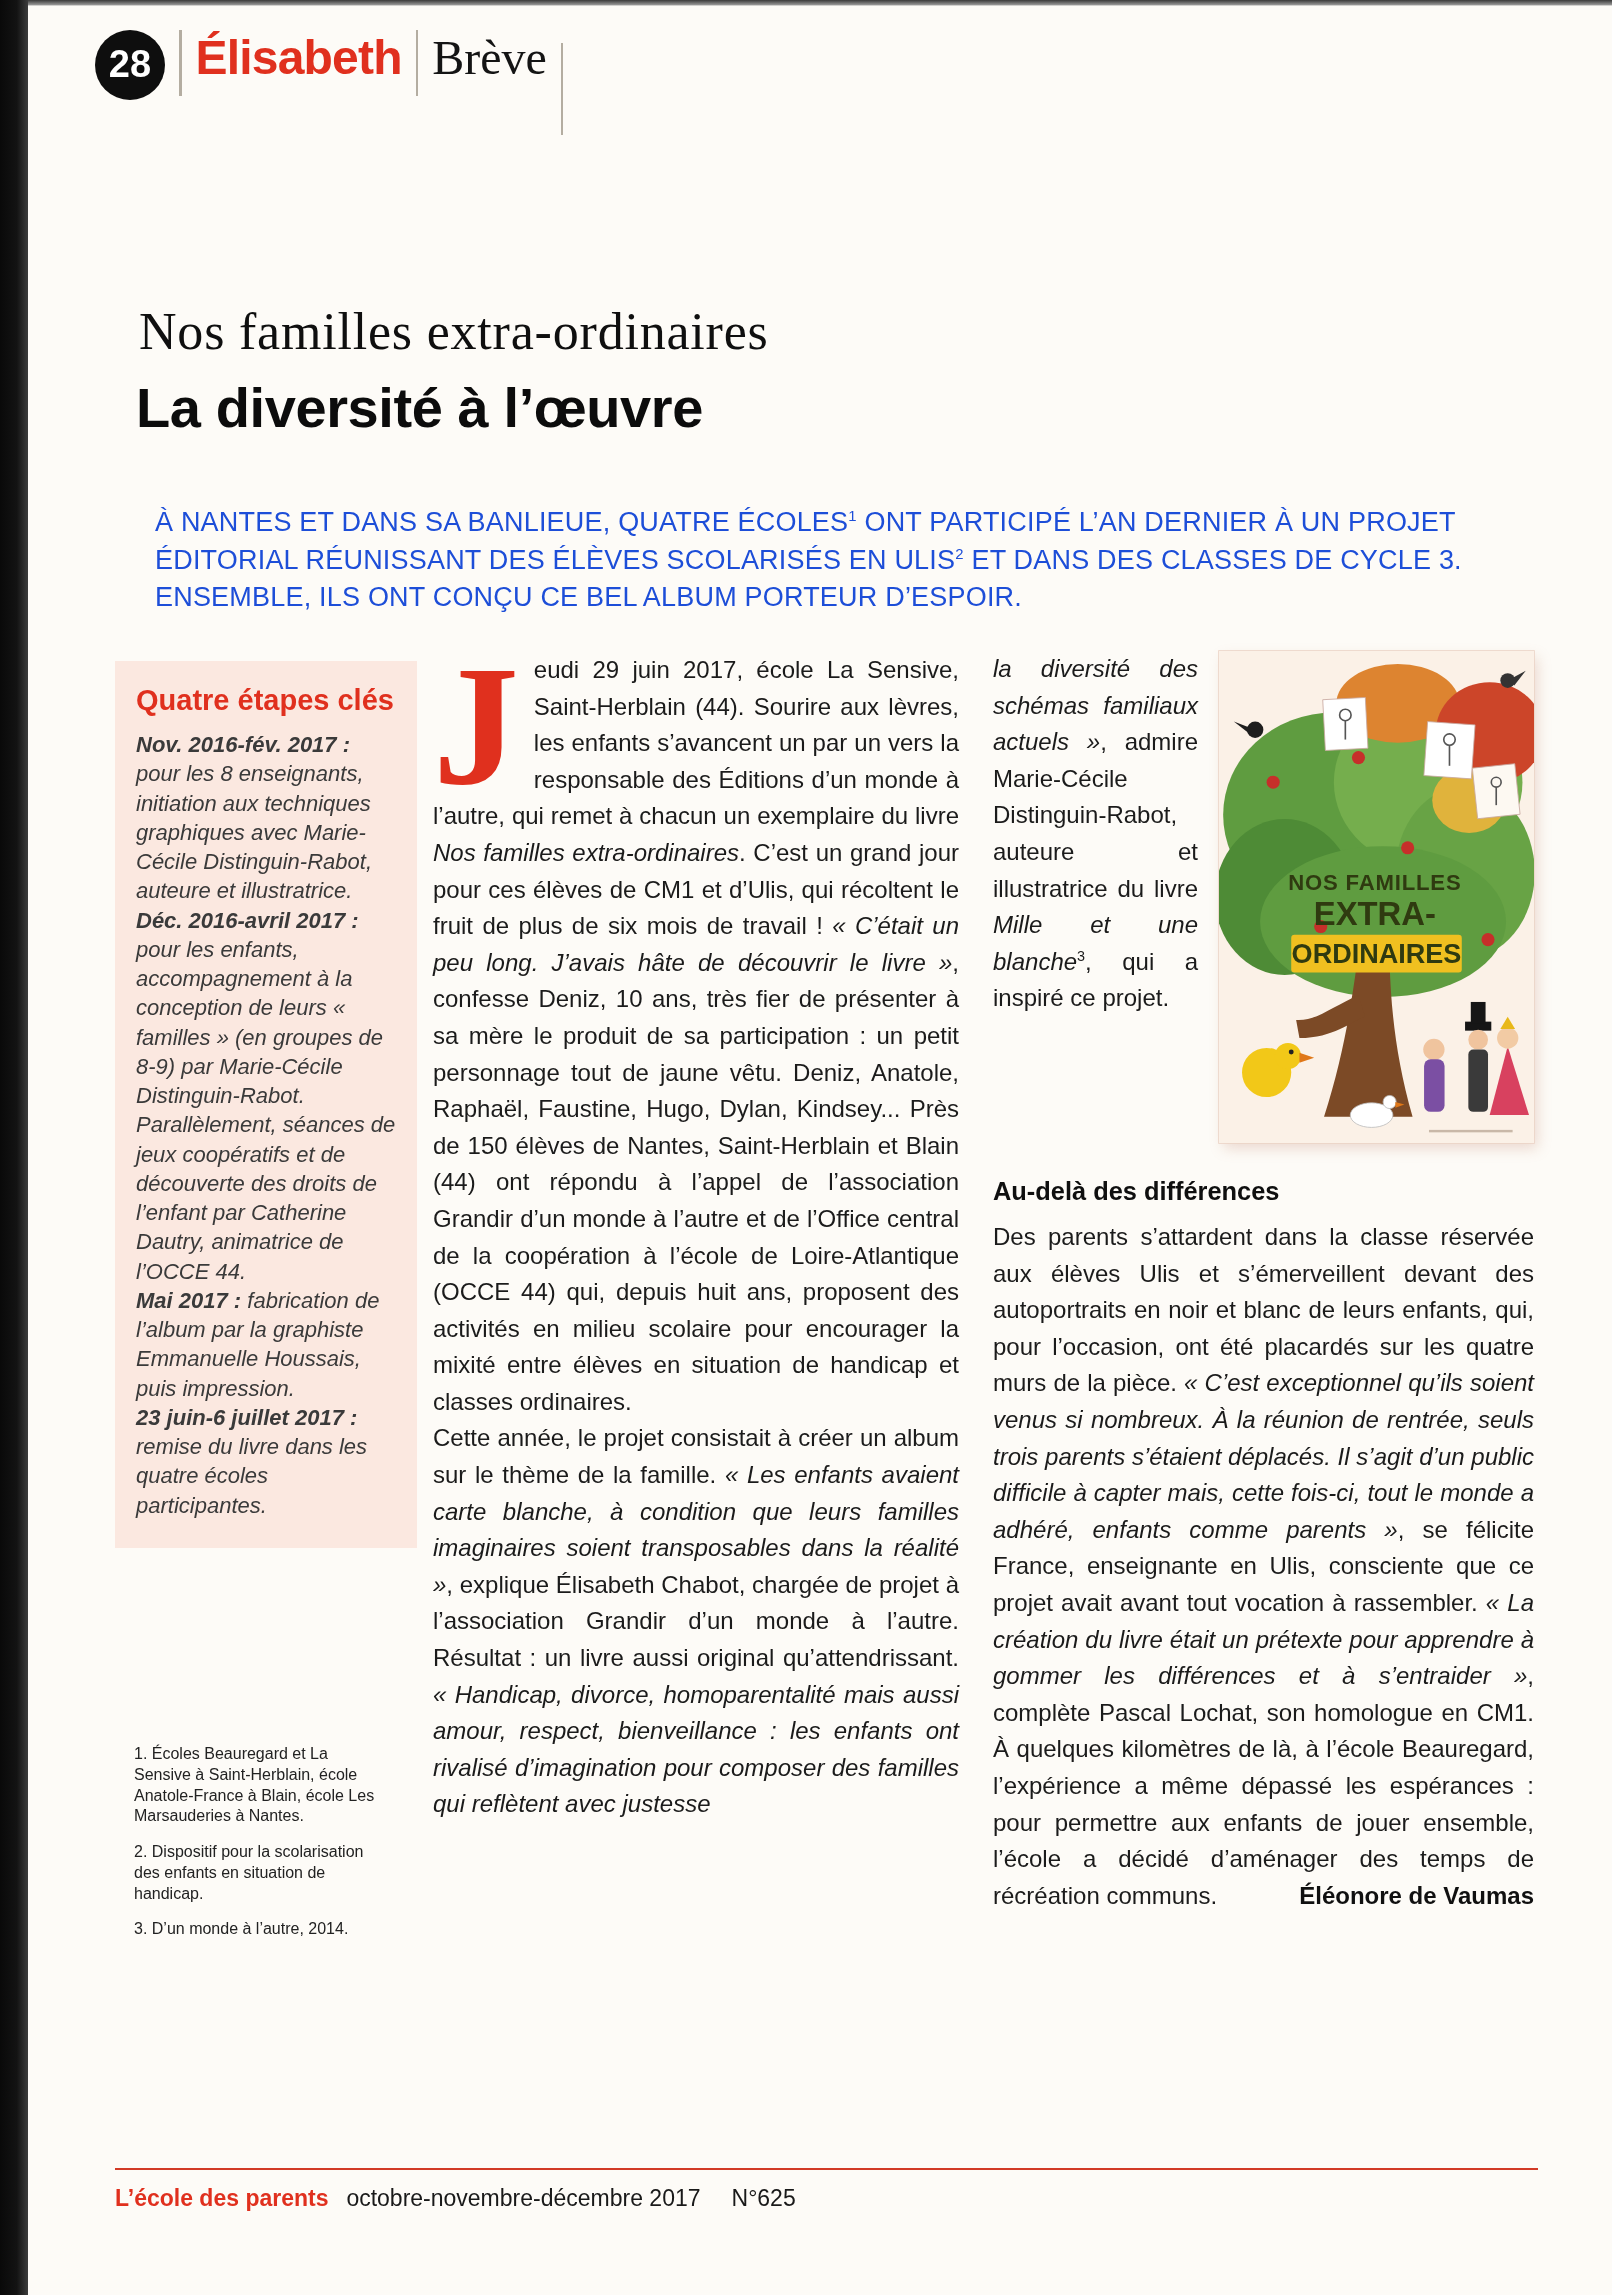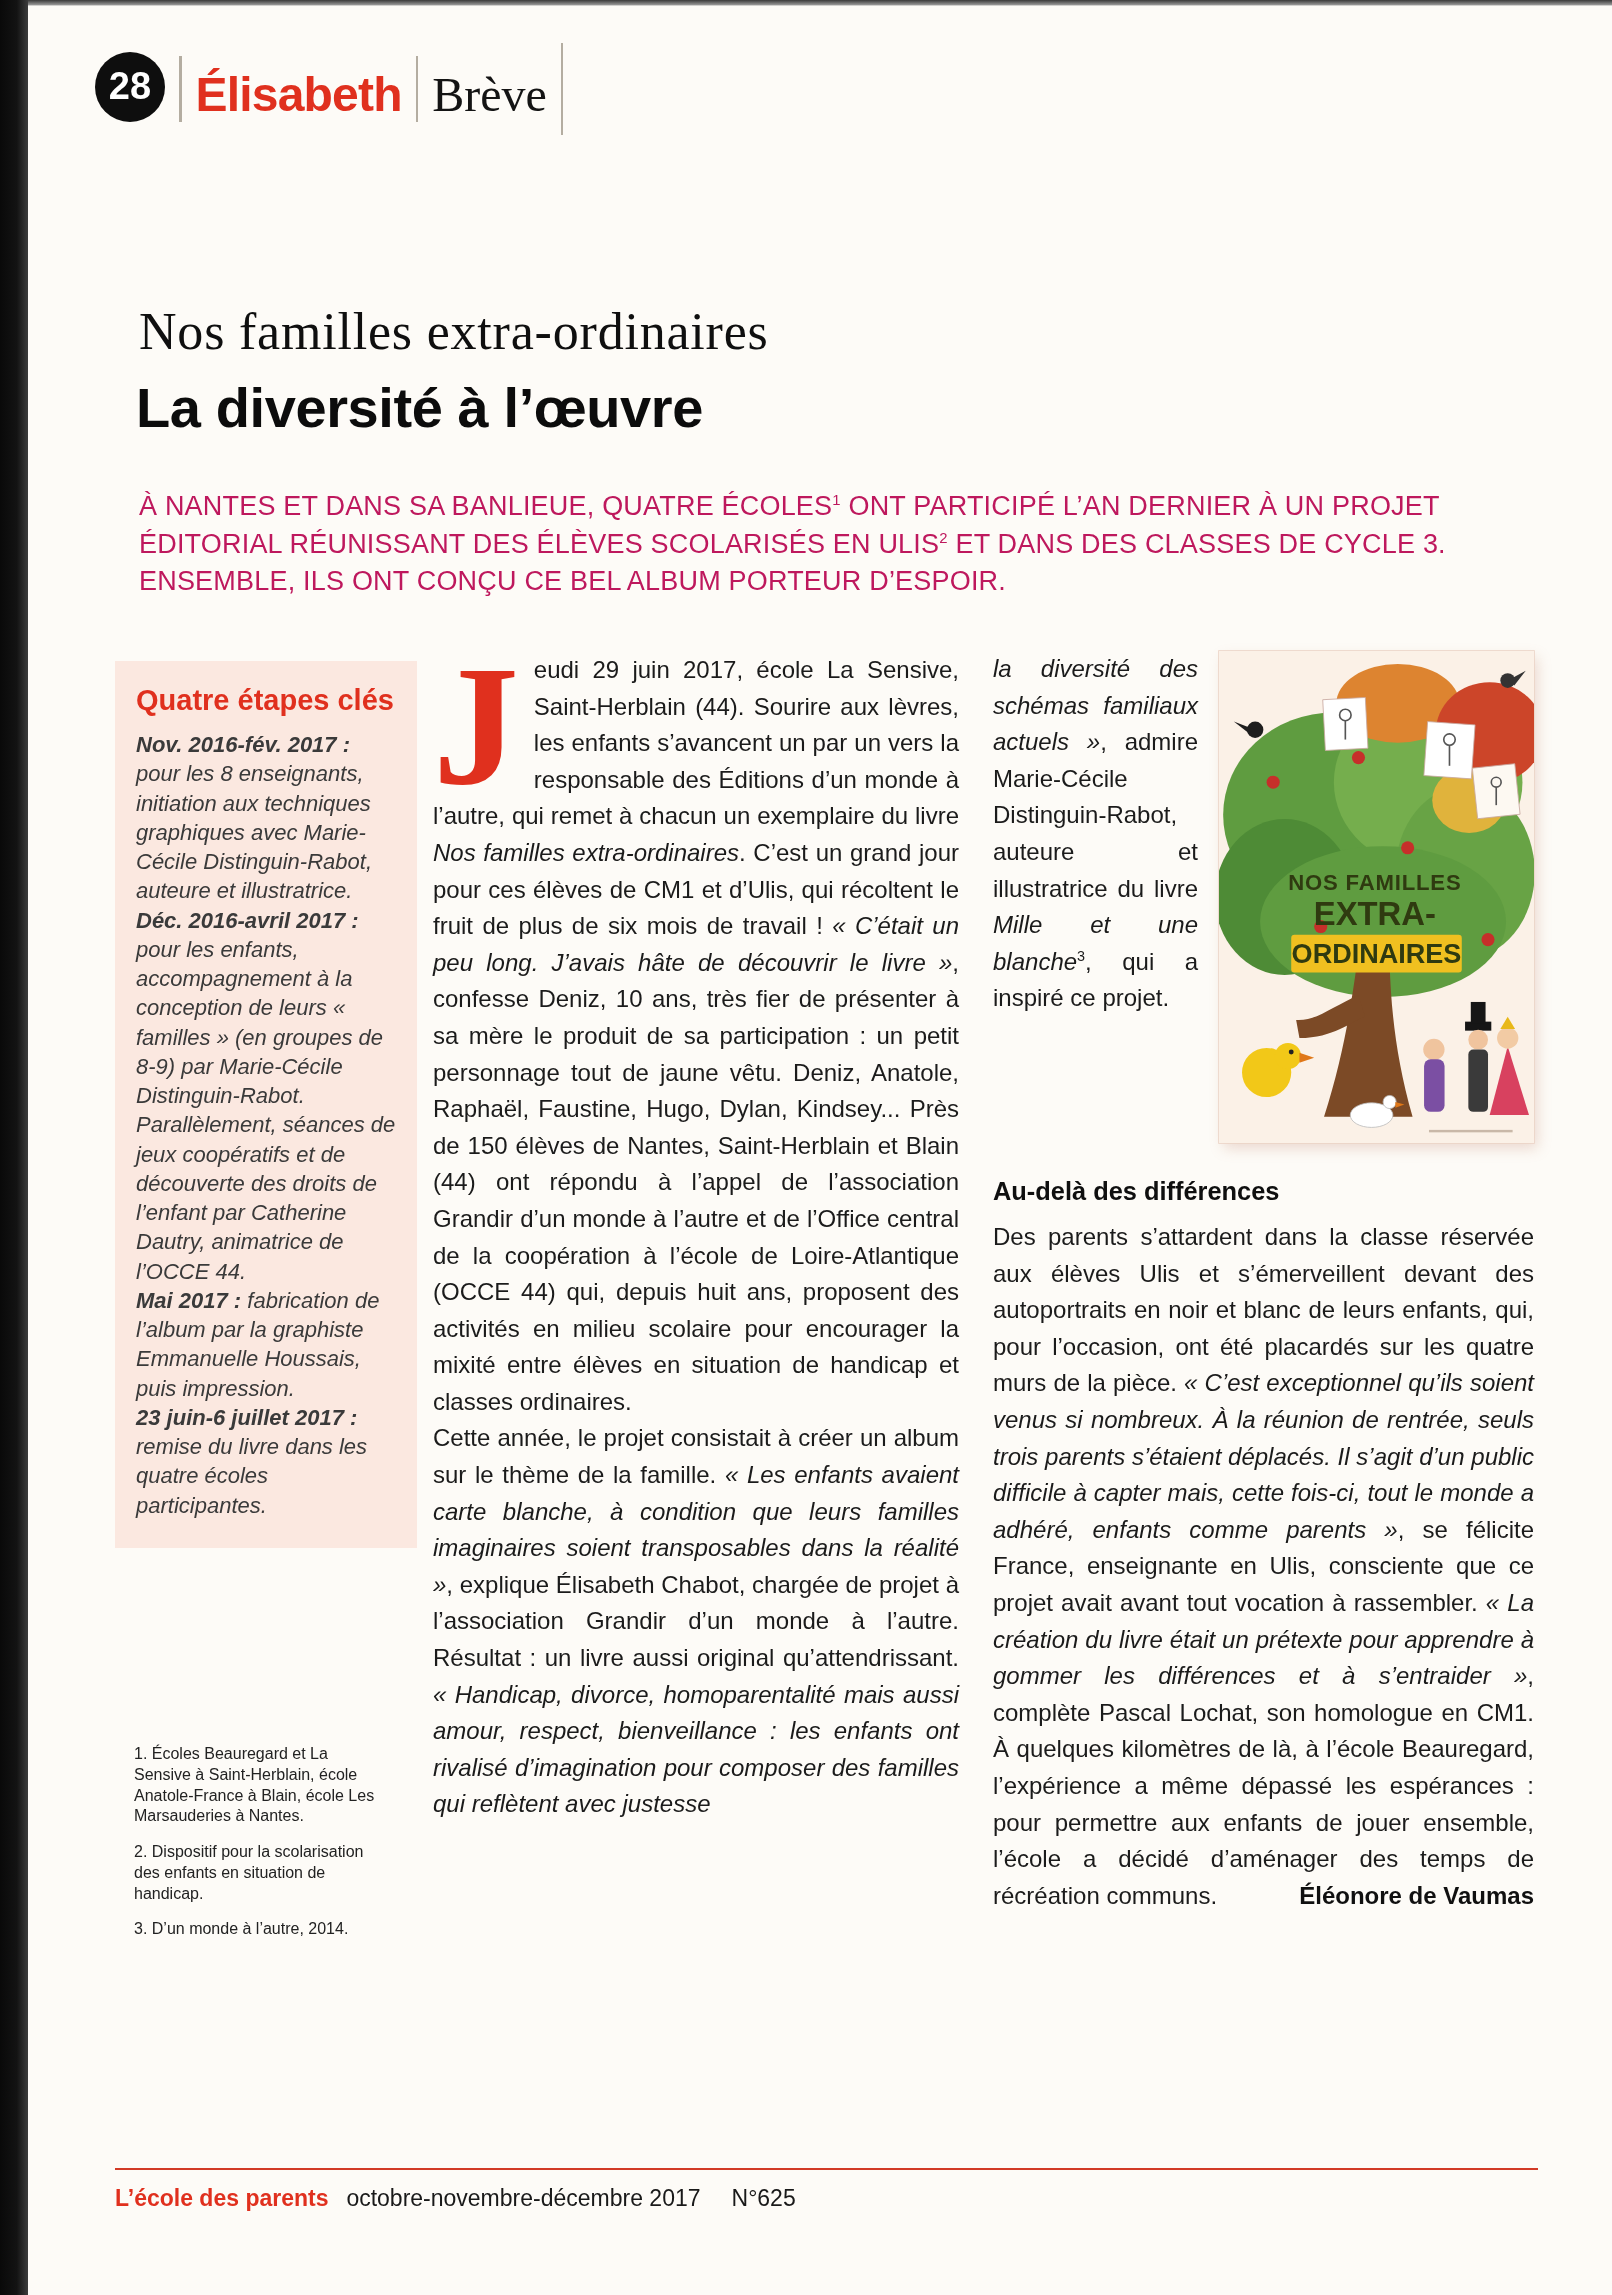--- a/index.html
+++ b/index.html
@@ -9,37 +9,37 @@
     background: #fdfbf7; overflow: hidden;
     font-family: "Liberation Sans", sans-serif; color: #1c1c1c;
   }
   
   .scan-left { position: absolute; left: 0; top: 0; width: 28px; height: 100%;
     background: linear-gradient(90deg, #090909 0%, #131313 60%, #3c3c3c 100%); }
   .scan-top { position: absolute; left: 0; top: 0; width: 100%; height: 5.7px;
     background: linear-gradient(180deg, #242424 0%, #8a8a8a 80%, rgba(255,255,255,0)); opacity: .9; }
 
   
-  .masthead { position: absolute; left: 95px; top: 29.5px; display: flex; align-items: flex-end; }
+  .masthead { position: absolute; left: 95px; top: 29.5px; display: flex; align-items: flex-start; }
   .page-badge { width: 70px; height: 70px; border-radius: 50%; background: #0e0e0e; color: #fff;
     display: flex; align-items: center; justify-content: center;
     font-size: 38px; font-weight: bold; }
   .sep { width: 2.5px; background: #b4ada1; height: 66px; margin: 0 14px; }
   .sep.tall { height: 92px; position: relative; top: 13px; }
   .section-label { font-size: 48px; font-weight: bold; color: #e0301e; letter-spacing: -0.8px; }
   .subsection-label { font-size: 48px; font-family: "Liberation Serif", serif; color: #141414; }
 
   
   .kicker { position: absolute; left: 139px; top: 302px; margin: 0;
     font-family: "Liberation Serif", serif; font-weight: 400; font-size: 52px;
     color: #0f0f0f; letter-spacing: 0.8px; }
   .title { position: absolute; left: 136px; top: 375px; margin: 0;
     font-size: 56px; font-weight: bold; color: #0c0c0c; letter-spacing: -0.4px; }
-  .standfirst { position: absolute; left: 139px; top: 488px; width: 1377px; margin: 0;
-    font-size: 27px; line-height: 1.39; color: #be185d; letter-spacing: 0.2px; }
+  .standfirst { position: absolute; left: 139px; top: 488px; width: 1377px; margin: 16px;
+    font-size: 27px; line-height: 1.39; color: #1d4ed8; letter-spacing: 0.2px; }
   .standfirst sup { font-size: 0.55em; }
 
   
   .sidebar { position: absolute; left: 115px; top: 661px; width: 302px;
     background: #fbe8e0; padding: 23px 21px 28px; }
   .sidebar-title { margin: 0 0 13px; font-size: 29px; color: #e0301e; font-weight: bold; }
   .sb-entry { margin: 0; font-style: italic; font-size: 22px; line-height: 1.33; color: #3a3a3a; }
   .sb-entry .lead { font-weight: bold; }
 
   

